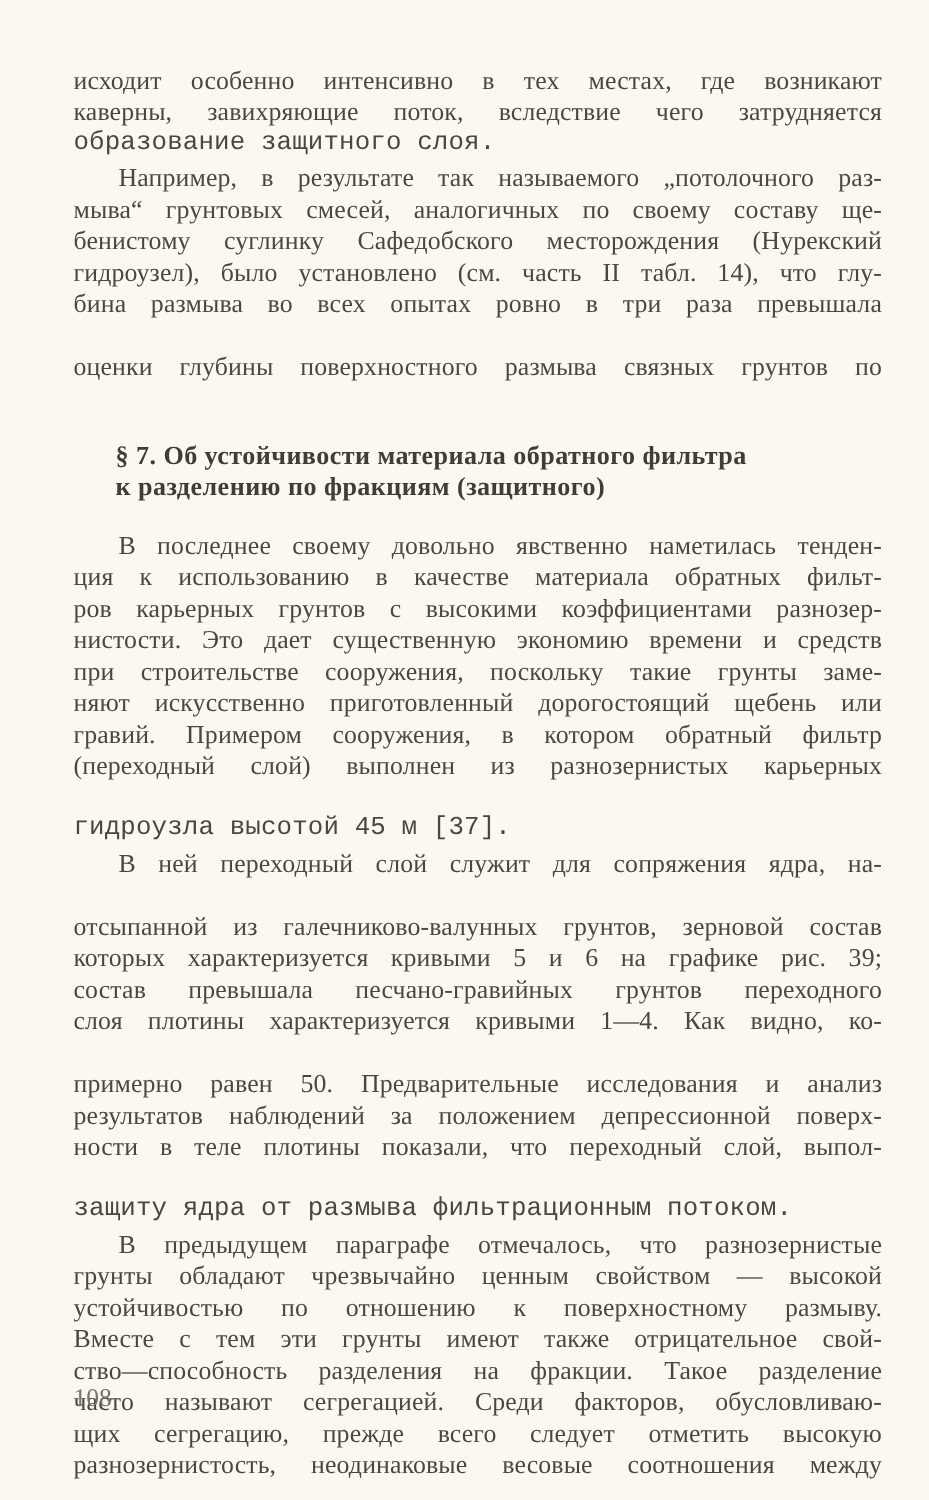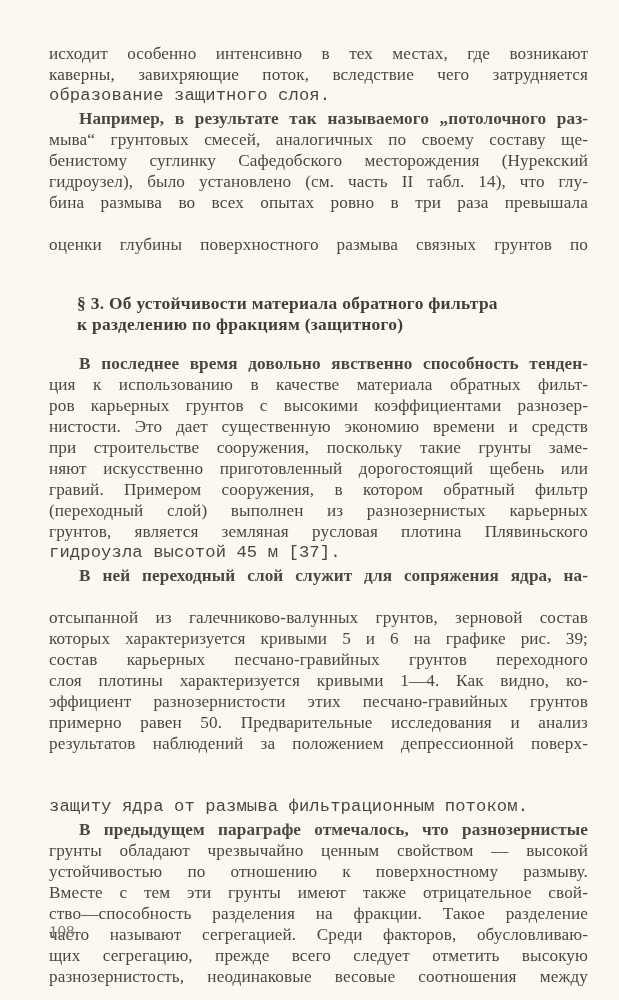--- a/index.html
+++ b/index.html
@@ -11,21 +11,21 @@
     color:#4a4640;
   }
   .page { position:absolute; left:0; top:0; width:565px; height:1000px; }
   .line {
     position:absolute; left:49px; width:539px;
     font-size:17.2px; line-height:21px; height:21px;
     white-space:nowrap; text-align:justify; text-align-last:justify;
     letter-spacing:0.1px;
   }
   .line.last { text-align-last:left;font-family:Liberation Mono, monospace; }
-  .line.indent { left:79px; width:509px;font-weight:bold; }
+  .line.indent { left:79px; width:509px; }
   .heading {
     position:absolute; left:77px; width:470px;
     font-size:17.4px; line-height:21px; height:21px; white-space:nowrap;
     font-weight:bold; color:#403c36; letter-spacing:0.3px;
   }
   .pagenum { position:absolute; left:49px; top:922px; font-size:17px; color:#737373; }
 </style>
 </head>
 <body>
 
@@ -35,42 +35,41 @@
   <div class="line" style="top:64px">каверны, завихряющие поток, вследствие чего затрудняется</div>
   <div class="line last" style="top:85px">образование защитного слоя.</div>
 
   <div class="line indent" style="top:108px">Например, в результате так называемого „потолочного раз-</div>
   <div class="line" style="top:129px">мыва“ грунтовых смесей, аналогичных по своему составу ще-</div>
   <div class="line" style="top:150px">бенистому суглинку Сафедобского месторождения (Нурекский</div>
   <div class="line" style="top:171px">гидроузел), было установлено (см. часть II табл. 14), что глу-</div>
   <div class="line" style="top:192px">бина размыва во всех опытах ровно в три раза превышала</div>
   <div class="line" style="top:234px">оценки глубины поверхностного размыва связных грунтов по</div>
 
-  <div class="heading" style="top:293px">§ 3. Об устойчивости материала обратного фильтра</div>
+  <div class="heading" style="top:293px">§ 7. Об устойчивости материала обратного фильтра</div>
   <div class="heading" style="top:314px">к разделению по фракциям (защитного)</div>
 
-  <div class="line indent" style="top:353px">В последнее время довольно явственно способность тенден-</div>
+  <div class="line indent" style="top:353px">В последнее своему довольно явственно наметилась тенден-</div>
   <div class="line" style="top:374px">ция к использованию в качестве материала обратных фильт-</div>
   <div class="line" style="top:395px">ров карьерных грунтов с высокими коэффициентами разнозер-</div>
   <div class="line" style="top:416px">нистости. Это дает существенную экономию времени и средств</div>
   <div class="line" style="top:437px">при строительстве сооружения, поскольку такие грунты заме-</div>
   <div class="line" style="top:458px">няют искусственно приготовленный дорогостоящий щебень или</div>
   <div class="line" style="top:479px">гравий. Примером сооружения, в котором обратный фильтр</div>
   <div class="line" style="top:500px">(переходный слой) выполнен из разнозернистых карьерных</div>
-  <div class="line" style="top:521px">грунтов, является земляная русловая плотина Плявиньского</div>
   <div class="line last" style="top:542px">гидроузла высотой 45 м [37].</div>
 
   <div class="line indent" style="top:565px">В ней переходный слой служит для сопряжения ядра, на-</div>
   <div class="line" style="top:607px">отсыпанной из галечниково-валунных грунтов, зерновой состав</div>
   <div class="line" style="top:628px">которых характеризуется кривыми 5 и 6 на графике рис. 39;</div>
-  <div class="line" style="top:649px">состав карьерных песчано-гравийных грунтов переходного</div>
+  <div class="line" style="top:649px">состав превышала песчано-гравийных грунтов переходного</div>
   <div class="line" style="top:670px">слоя плотины характеризуется кривыми 1—4. Как видно, ко-</div>
-  <div class="line" style="top:691px">эффициент разнозернистости этих песчано-гравийных грунтов</div>
   <div class="line" style="top:712px">примерно равен 50. Предварительные исследования и анализ</div>
   <div class="line" style="top:733px">результатов наблюдений за положением депрессионной поверх-</div>
+  <div class="line" style="top:754px">ности в теле плотины показали, что переходный слой, выпол-</div>
   <div class="line last" style="top:796px">защиту ядра от размыва фильтрационным потоком.</div>
 
   <div class="line indent" style="top:819px">В предыдущем параграфе отмечалось, что разнозернистые</div>
   <div class="line" style="top:840px">грунты обладают чрезвычайно ценным свойством — высокой</div>
   <div class="line" style="top:861px">устойчивостью по отношению к поверхностному размыву.</div>
   <div class="line" style="top:882px">Вместе с тем эти грунты имеют также отрицательное свой-</div>
   <div class="line" style="top:903px">ство—способность разделения на фракции. Такое разделение</div>
   <div class="line" style="top:924px">часто называют сегрегацией. Среди факторов, обусловливаю-</div>
   <div class="line" style="top:945px">щих сегрегацию, прежде всего следует отметить высокую</div>
   <div class="line" style="top:966px">разнозернистость, неодинаковые весовые соотношения между</div>

